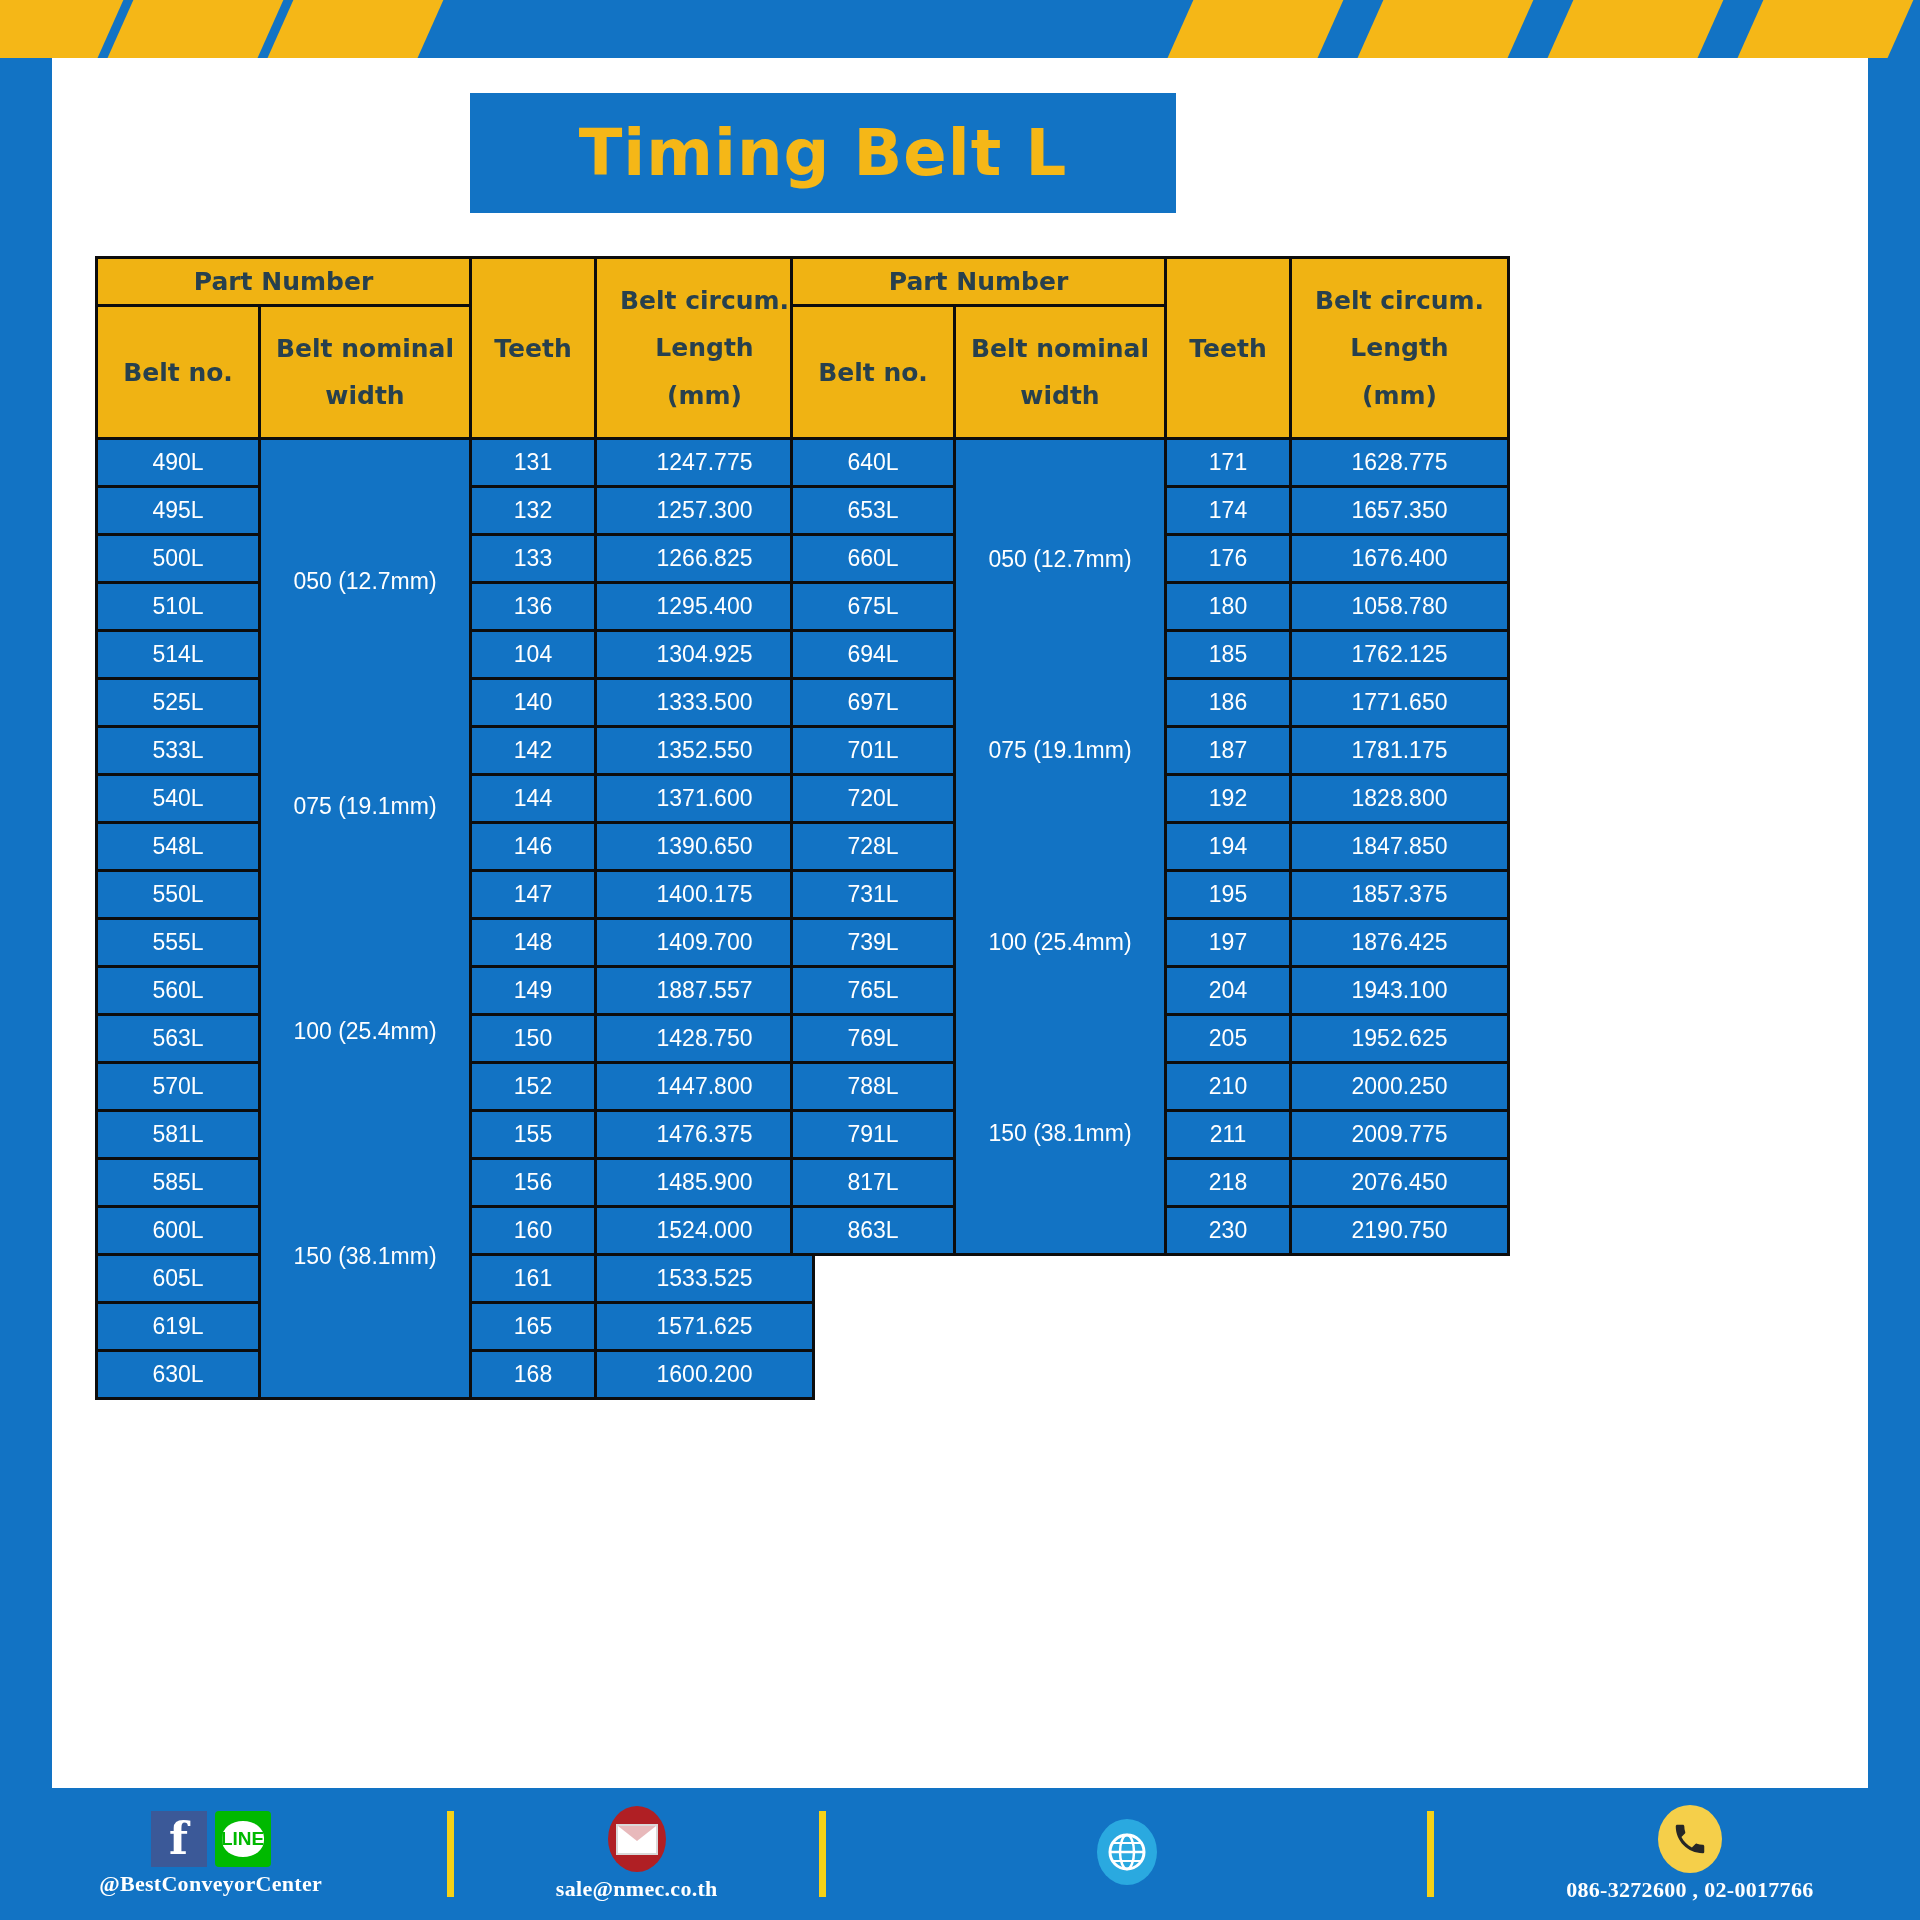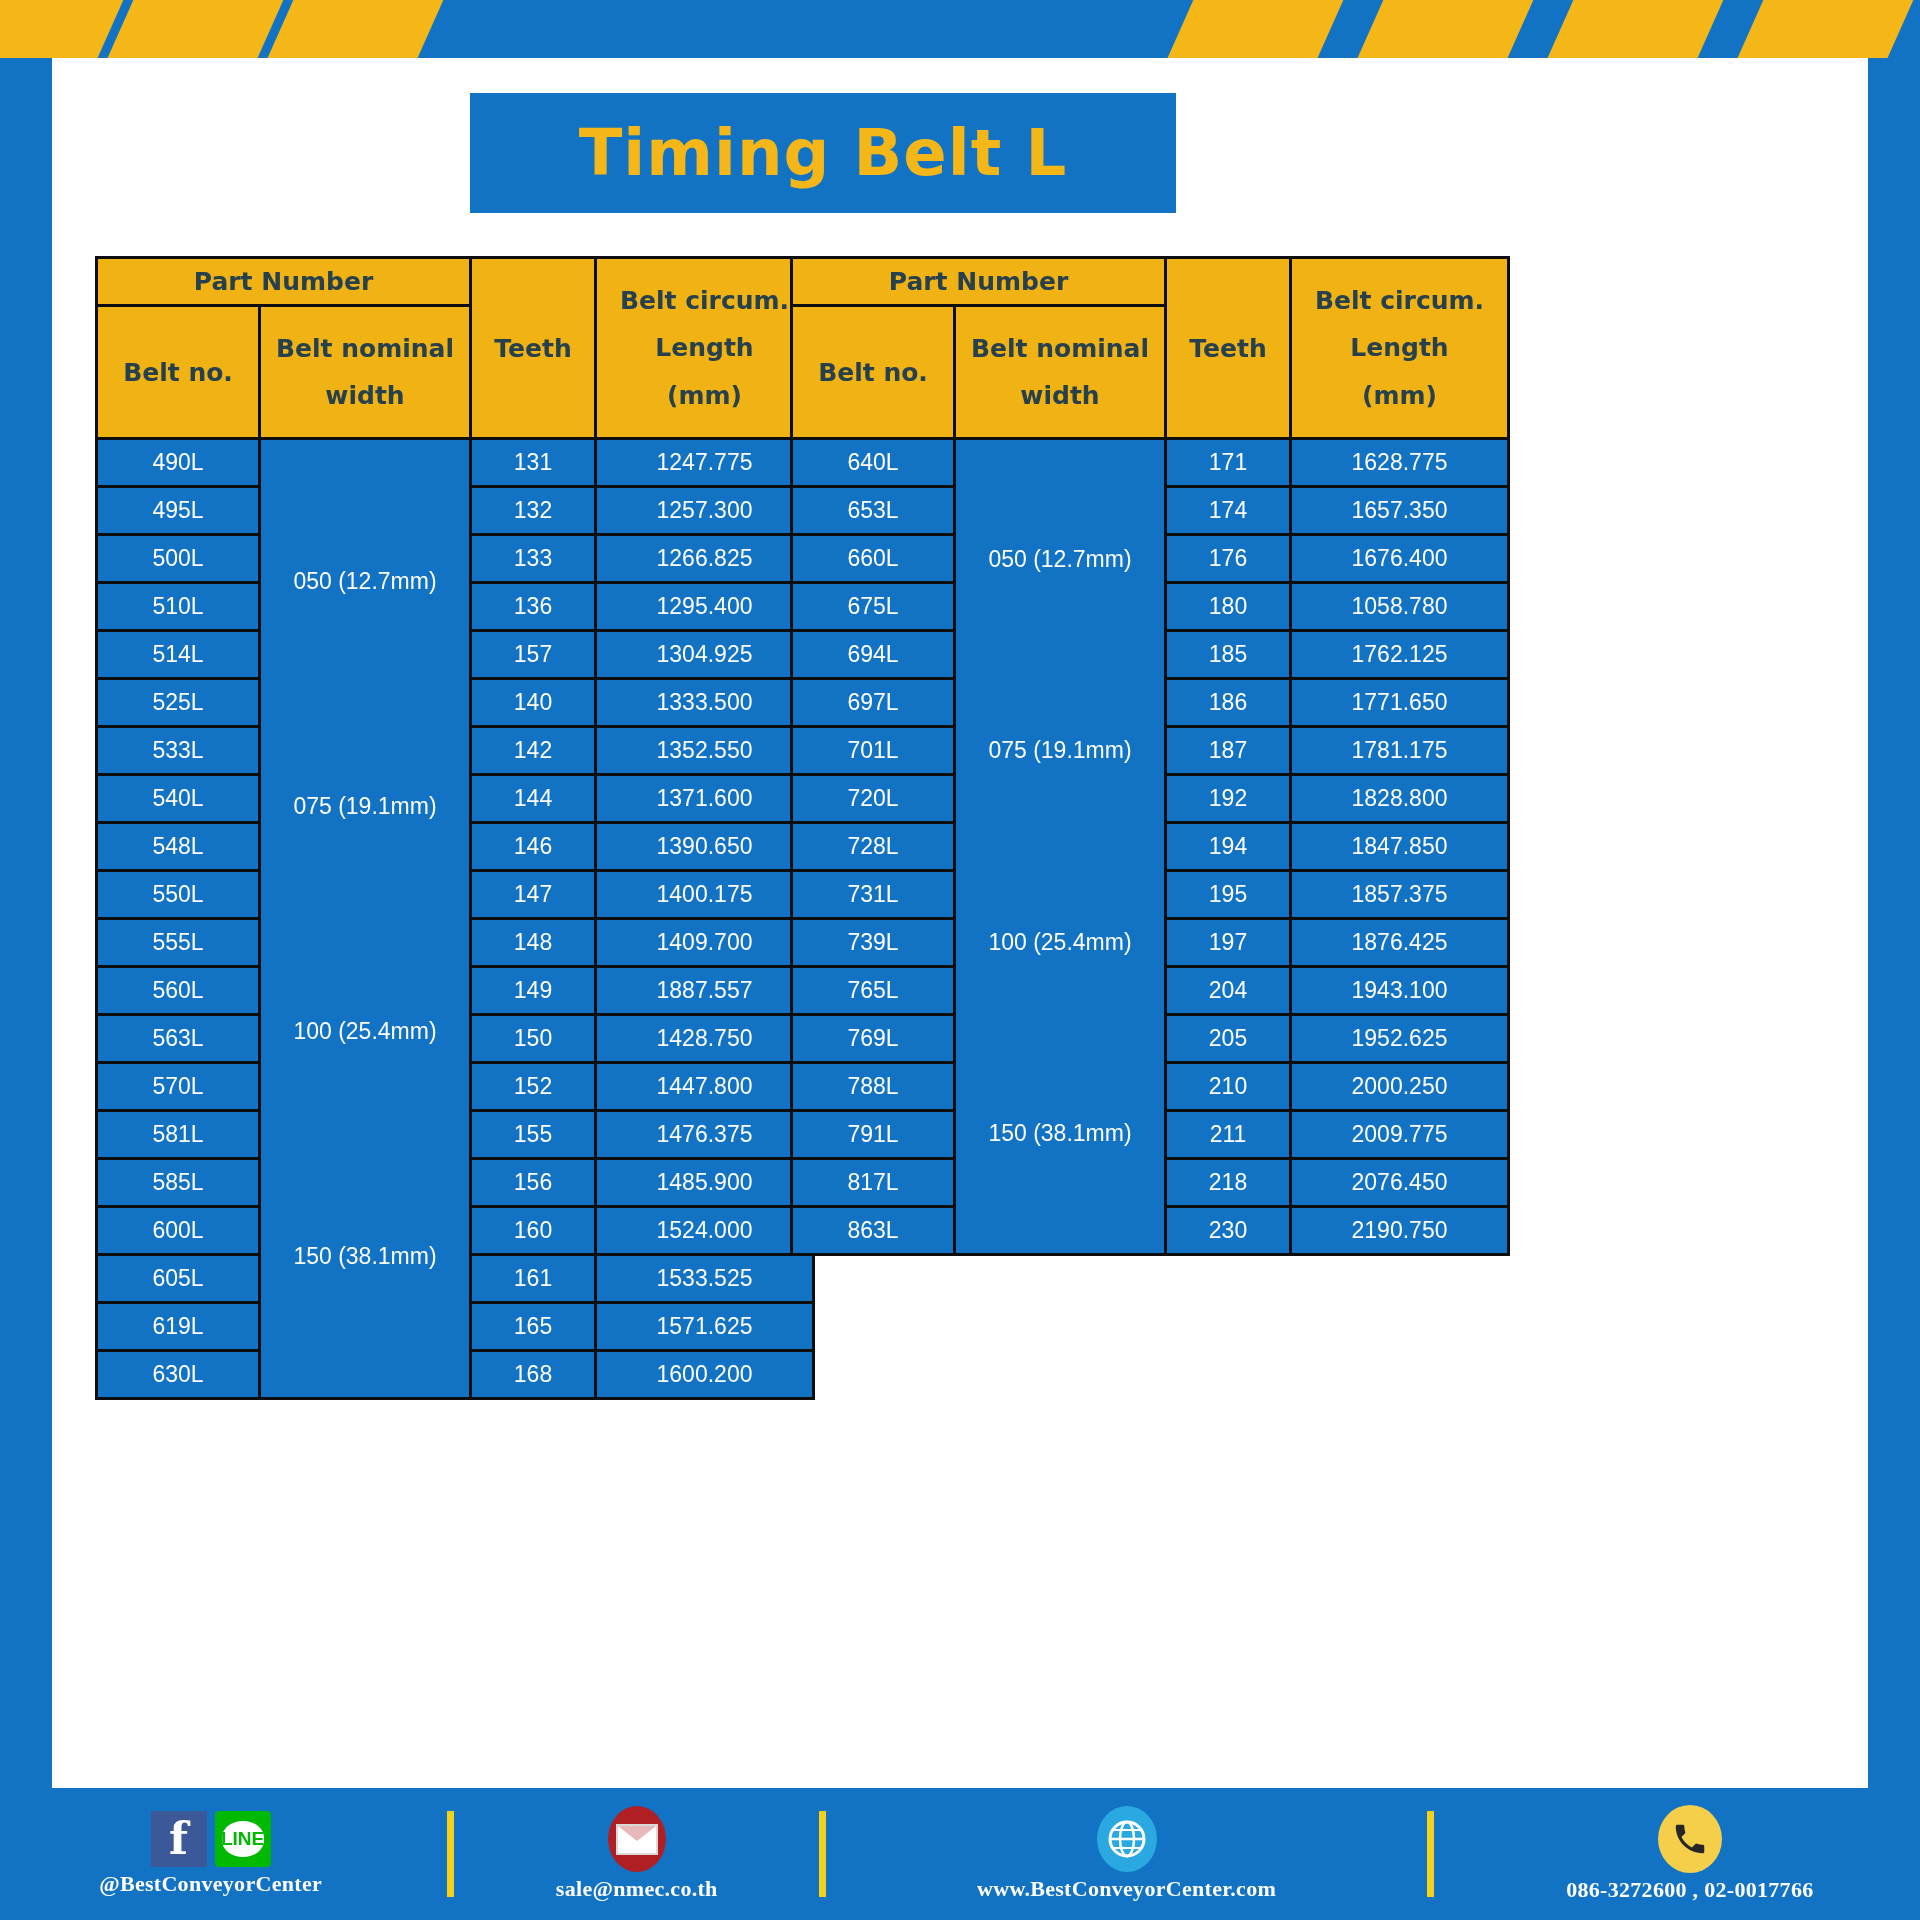--- a/index.html
+++ b/index.html
@@ -149,21 +149,21 @@
             <td class="c-teeth">133</td>
             <td class="c-len">1266.825</td>
           </tr>
           <tr>
             <td class="c-belt">510L</td>
             <td class="c-teeth">136</td>
             <td class="c-len">1295.400</td>
           </tr>
           <tr>
             <td class="c-belt">514L</td>
-            <td class="c-teeth">157</td>
+            <td class="c-teeth">104</td>
             <td class="c-len">1304.925</td>
           </tr>
           <tr>
             <td class="c-belt">525L</td>
             <td class="c-teeth">140</td>
             <td class="c-len">1333.500</td>
           </tr>
           <tr>
             <td class="c-belt">533L</td>
             <td class="c-teeth">142</td>
@@ -387,21 +387,20 @@
           <div class="ic-globe">
             <svg width="40" height="40" viewBox="0 0 40 40">
               <circle cx="20" cy="20" r="17" fill="none" stroke="#fff" stroke-width="3"></circle>
               <ellipse cx="20" cy="20" rx="7" ry="17" fill="none" stroke="#fff" stroke-width="2.5"></ellipse>
               <line x1="3" y1="20" x2="37" y2="20" stroke="#fff" stroke-width="2.5"></line>
               <line x1="6" y1="11" x2="34" y2="11" stroke="#fff" stroke-width="2"></line>
               <line x1="6" y1="29" x2="34" y2="29" stroke="#fff" stroke-width="2"></line>
             </svg>
           </div>
         </div>
-        <div class="ftxt">www.BestConveyorCenter.com</div>
       </div>
 
       <div class="divider"></div>
 
       <div class="fitem" style="width:470px">
         <div class="icons">
           <div class="ic-phone">
             <svg width="38" height="38" viewBox="0 0 24 24">
               <path d="M6.6 10.8c1.4 2.8 3.8 5.2 6.6 6.6l2.2-2.2c.3-.3.7-.4 1-.2 1.1.4 2.4.6 3.6.6.6 0 1 .4 1 1V20c0 .6-.4 1-1 1C10.6 21 3 13.4 3 4c0-.6.4-1 1-1h3.4c.6 0 1 .4 1 1 0 1.3.2 2.5.6 3.6.1.4 0 .8-.2 1l-2.2 2.2z" fill="#262626"></path>
             </svg>

